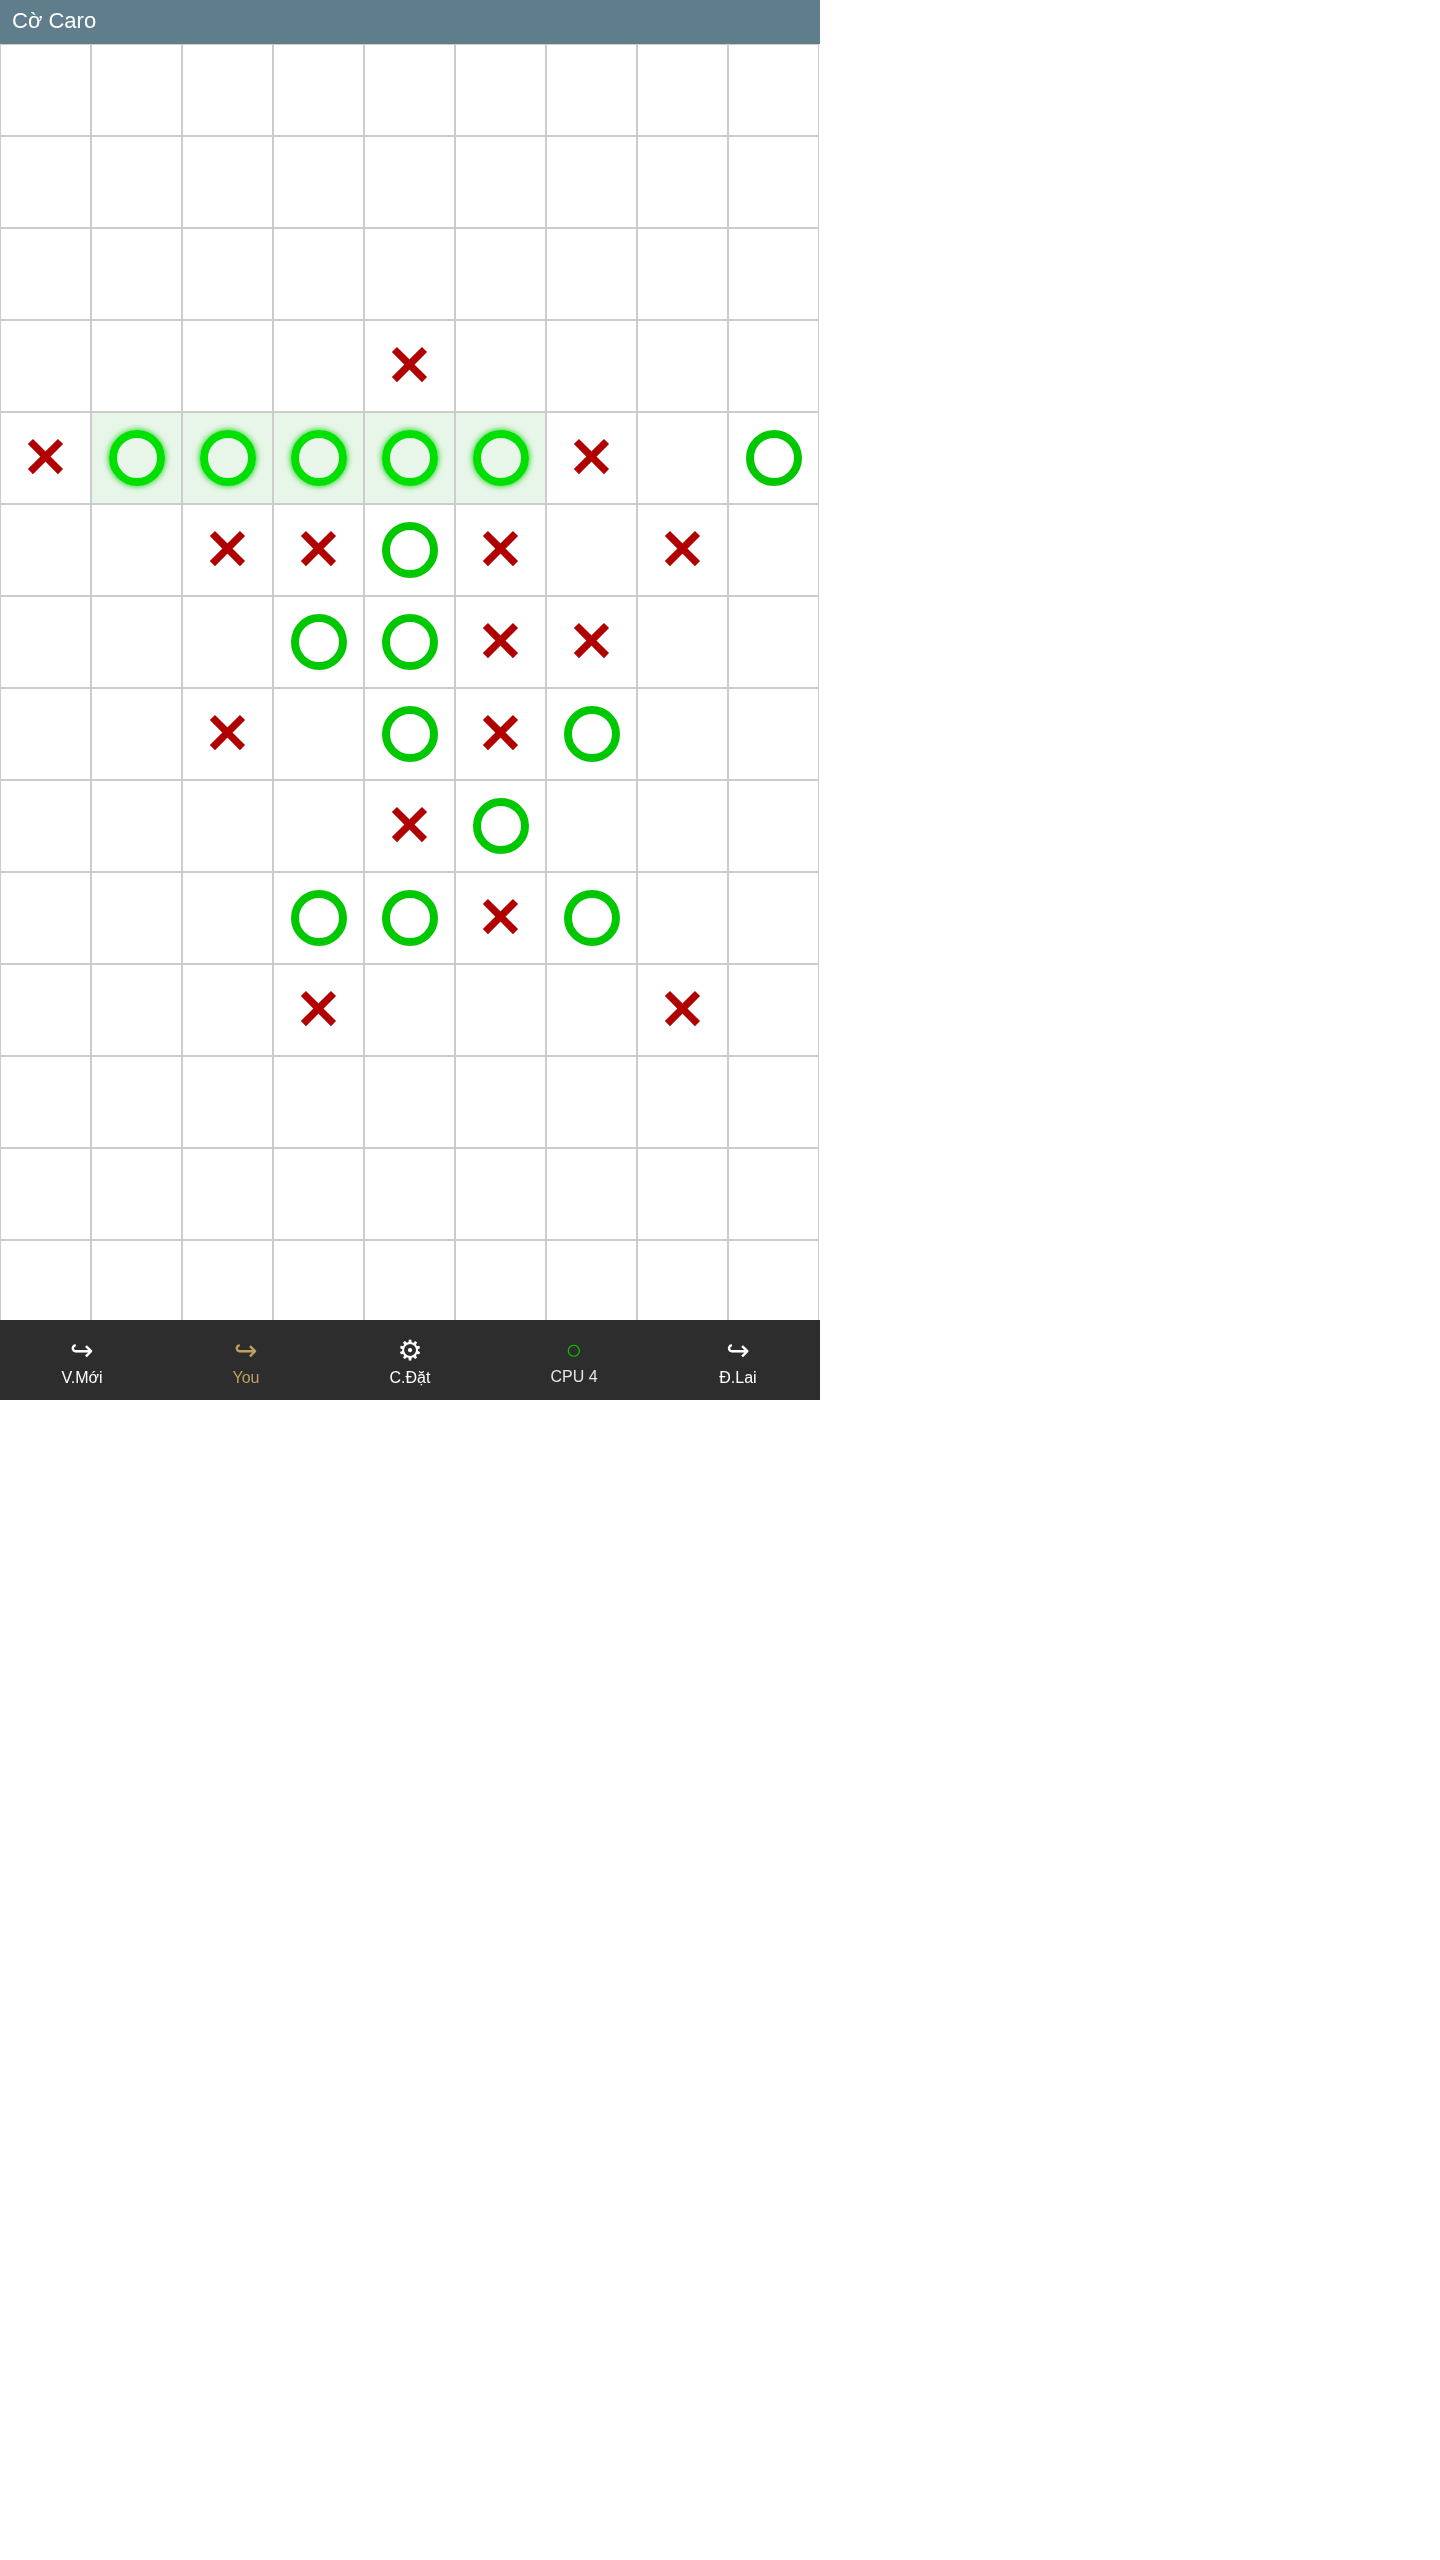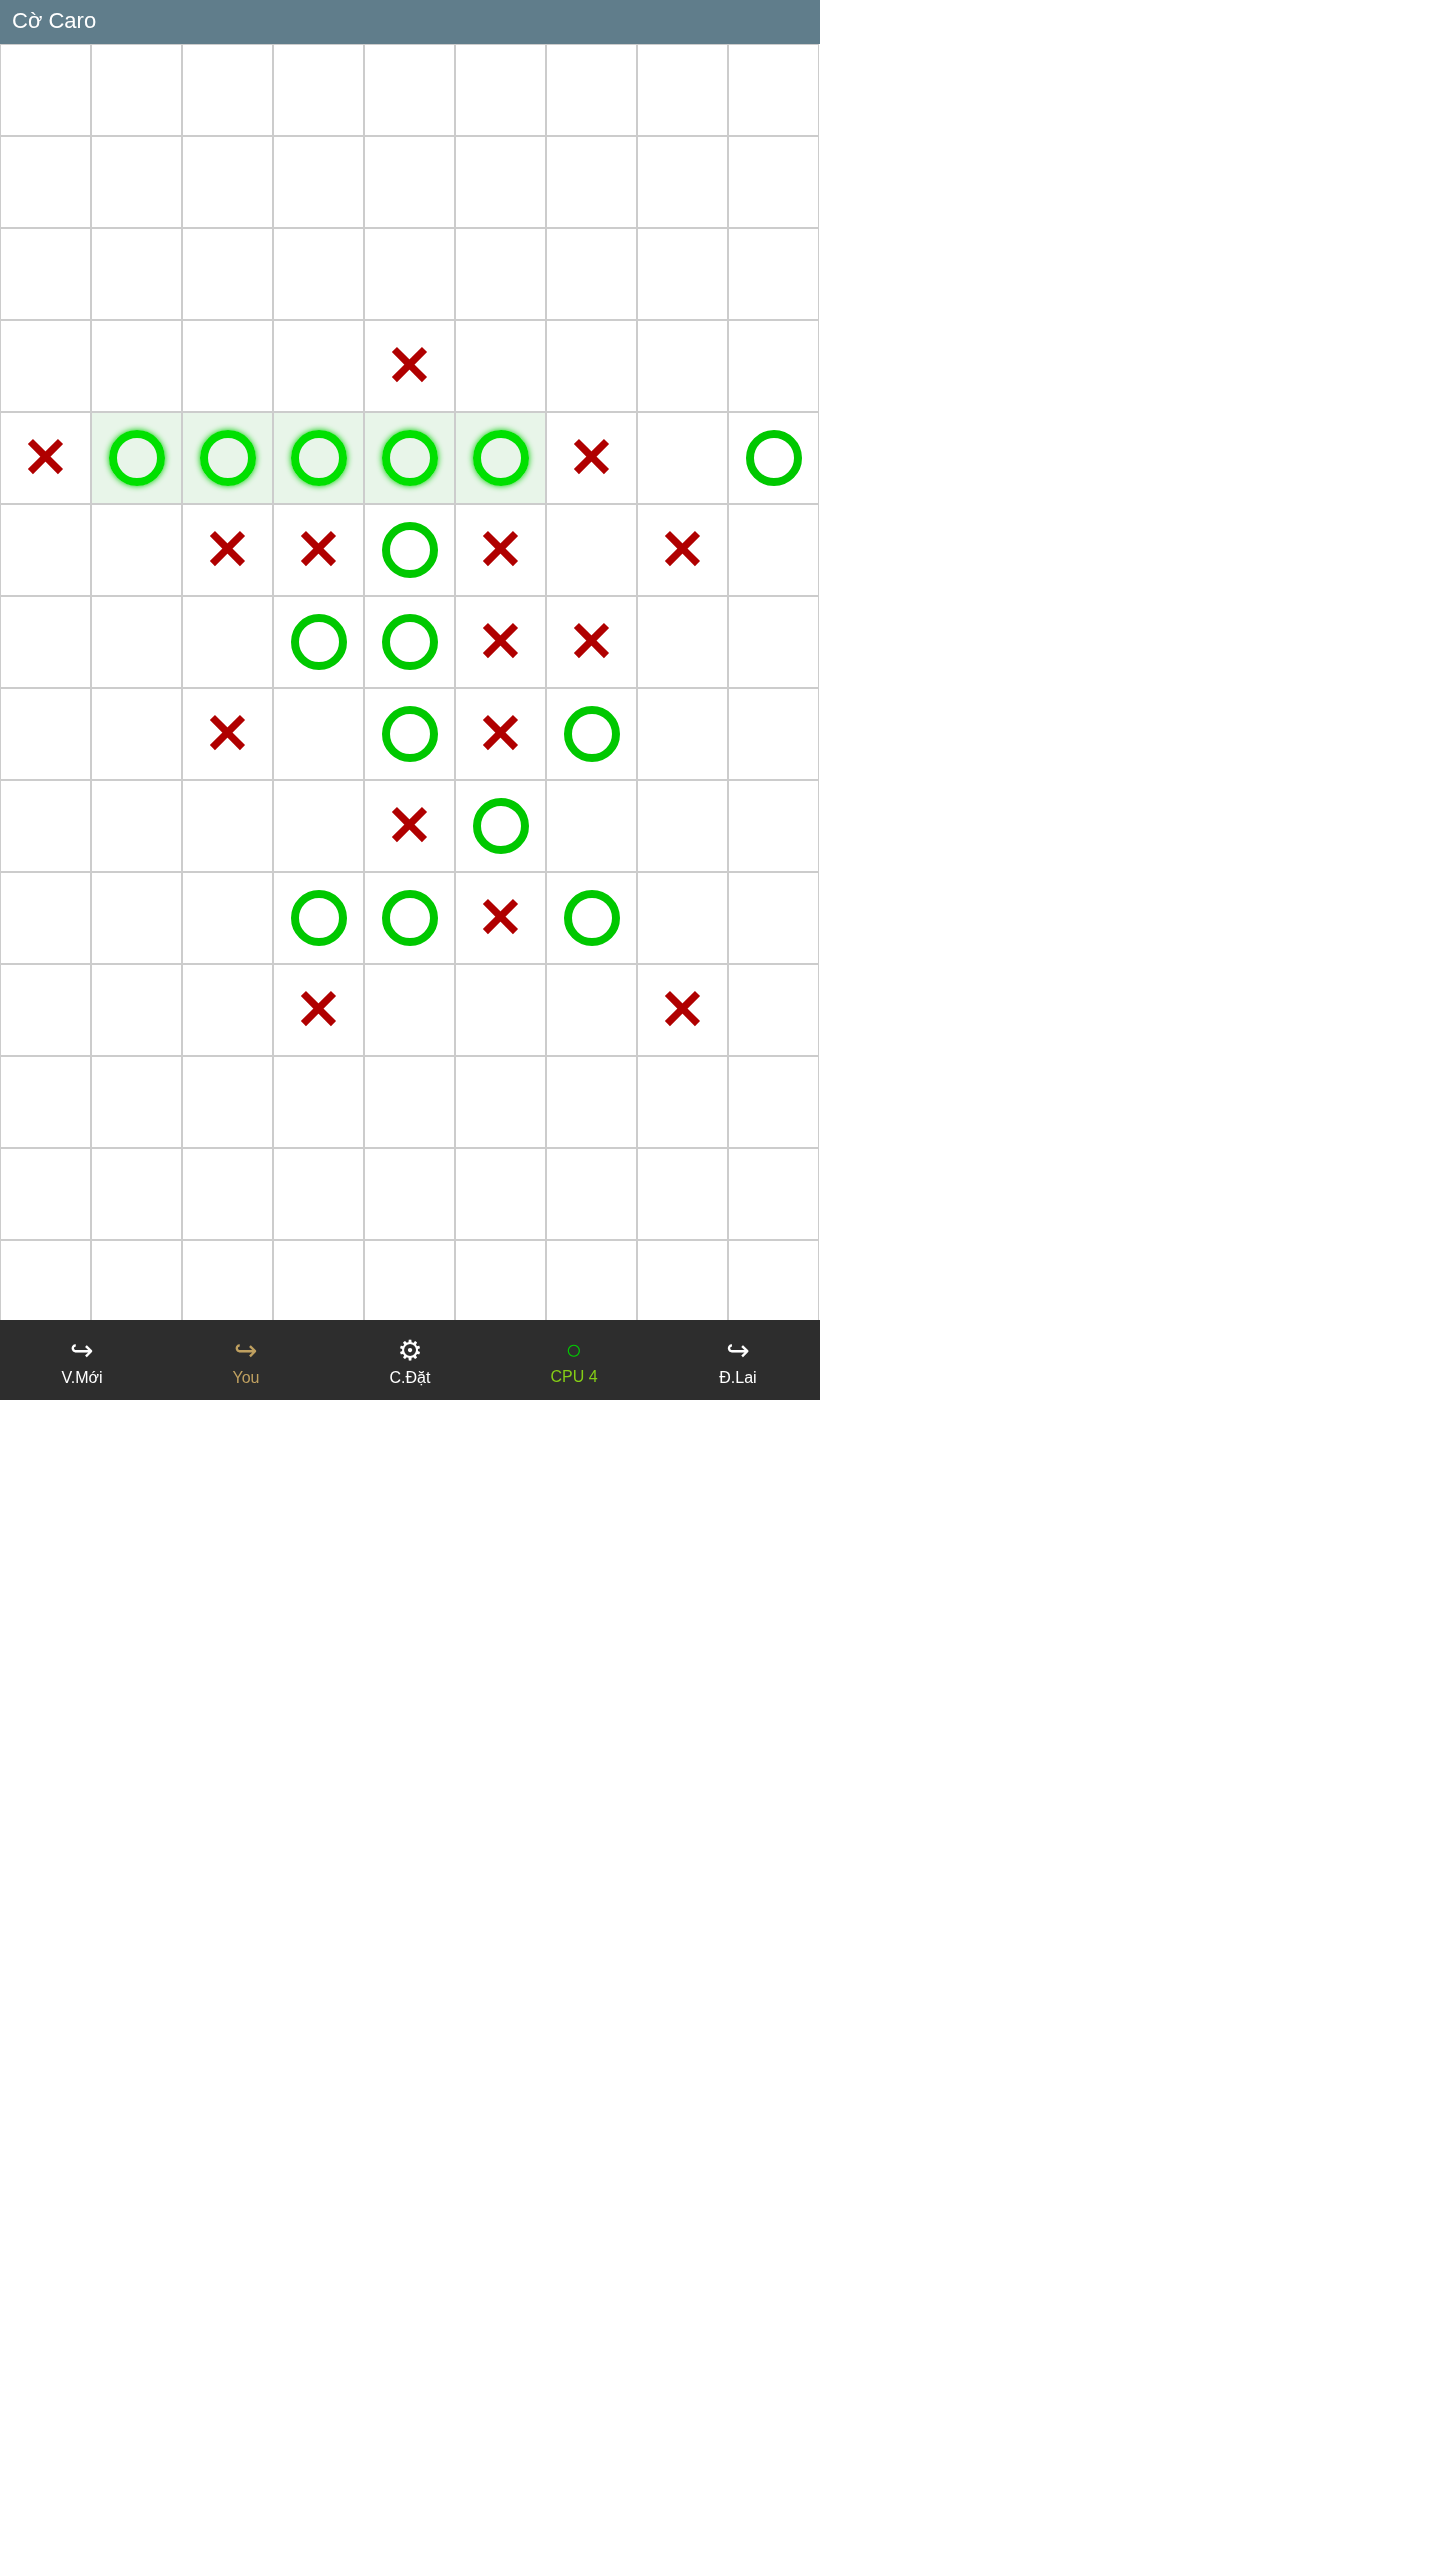--- a/index.html
+++ b/index.html
@@ -366,19 +366,19 @@
   <div class="bottom-btn you-btn">
     <span class="btn-icon" style="transform: scaleX(-1); display:inline-block;">↩</span>
     <span>You</span>
   </div>
   <div class="bottom-btn active">
     <span class="btn-icon gear-icon">⚙</span>
     <span>C.Đặt</span>
   </div>
   <div class="bottom-btn green-circle active">
     <span class="btn-icon" style="color:#00cc00; font-size:28px;">○</span>
-    <span style="color:#84cc16;text-align:right;">CPU 4</span>
+    <span style="color:#e5e5e5;text-align:right;">CPU 4</span>
   </div>
   <div class="bottom-btn active">
     <span class="btn-icon" style="color:#fff;">↪</span>
     <span>Đ.Lai</span>
   </div>
 </div>
 
 </body></html>

